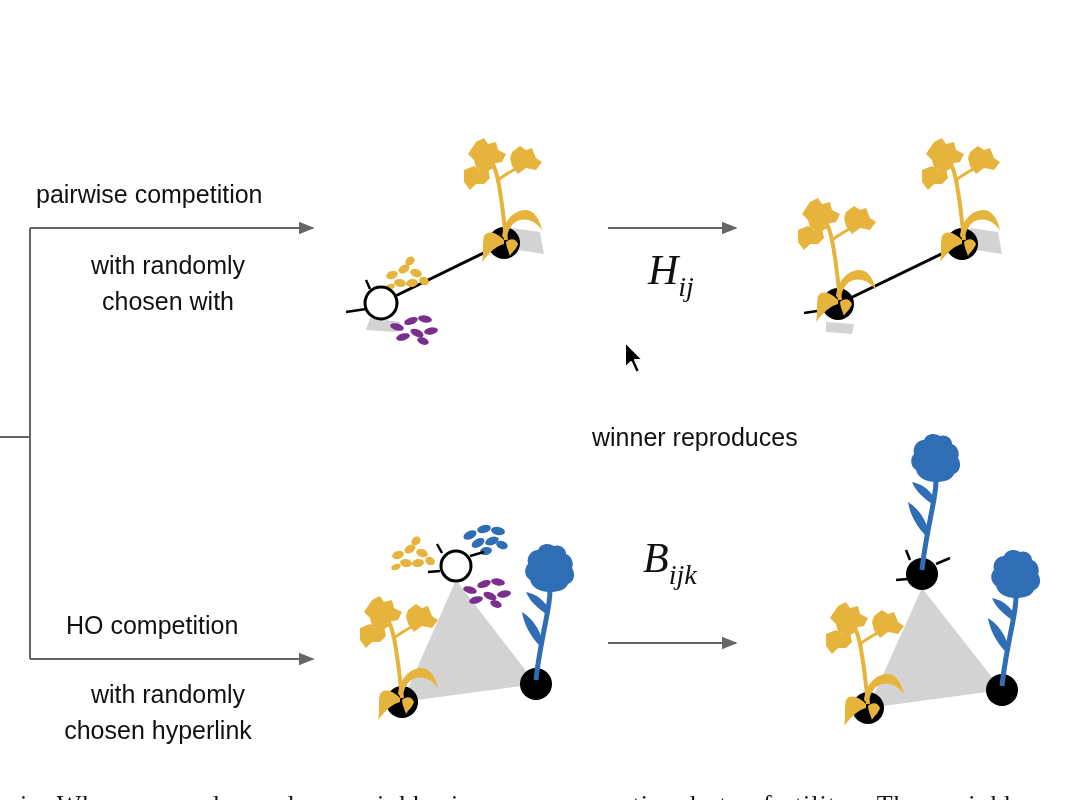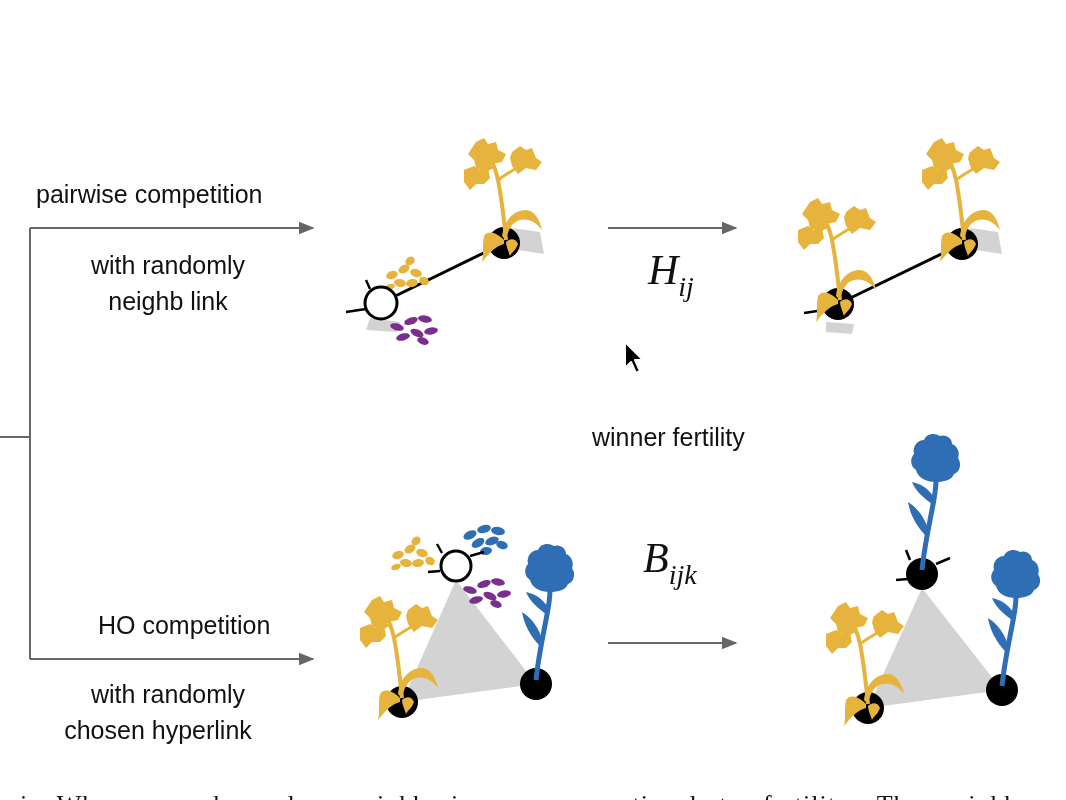--- a/index.html
+++ b/index.html
@@ -128,29 +128,29 @@
     <circle cx="868" cy="708" r="16" fill="#000"></circle>
     <circle cx="1002" cy="690" r="16" fill="#000"></circle>
     <use href="#blueplant" x="922" y="570"></use>
     <use href="#goldplant" x="868" y="704"></use>
     <use href="#blueplant" x="1002" y="686"></use>
   </g>
 </svg>
 
 <div class="lbl" style="left:36px; top:176px;text-align:center;">pairwise competition</div>
 <div class="lbl" style="left:58px; top:247px; width:220px;">with randomly</div>
-<div class="lbl" style="left:58px; top:283px; width:220px;">neighb link</div>
+<div class="lbl" style="left:58px; top:283px; width:220px;">chosen with</div>
 
 <div class="math" style="left:648px; top:246px;"><span>H</span><sub>ij</sub></div>
 
-<div class="lbl" style="left:592px; top:419px;">winner fertility</div>
+<div class="lbl" style="left:592px; top:419px;">winner reproduces</div>
 
 <div class="math" style="left:643px; top:534px;"><span>B</span><sub>ijk</sub></div>
 
-<div class="lbl" style="left:66px; top:607px;margin-left:32px;">HO competition</div>
+<div class="lbl" style="left:66px; top:607px;">HO competition</div>
 <div class="lbl" style="left:48px; top:676px; width:240px;">with randomly</div>
 <div class="lbl" style="left:38px; top:712px; width:240px;">chosen hyperlink</div>
 
 <div class="caption">
   <span>i.  When a node and a neighboring … proportional to fertility.  The neighb…</span>
 </div>
 
 <svg class="cursor" width="26" height="36" viewBox="0 0 26 36">
   <path d="M3,2 L3,28 L9,22 L14,33 L18,31 L13,20 L21,20 Z" fill="#000" stroke="#fff" stroke-width="2" stroke-linejoin="round"></path>
 </svg>

